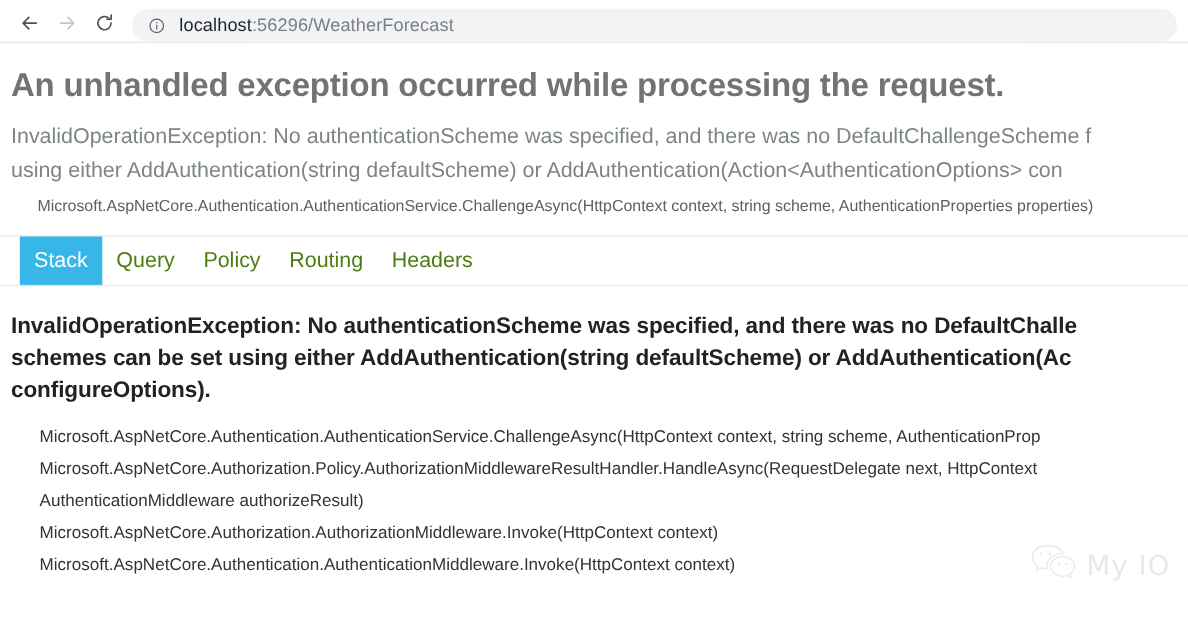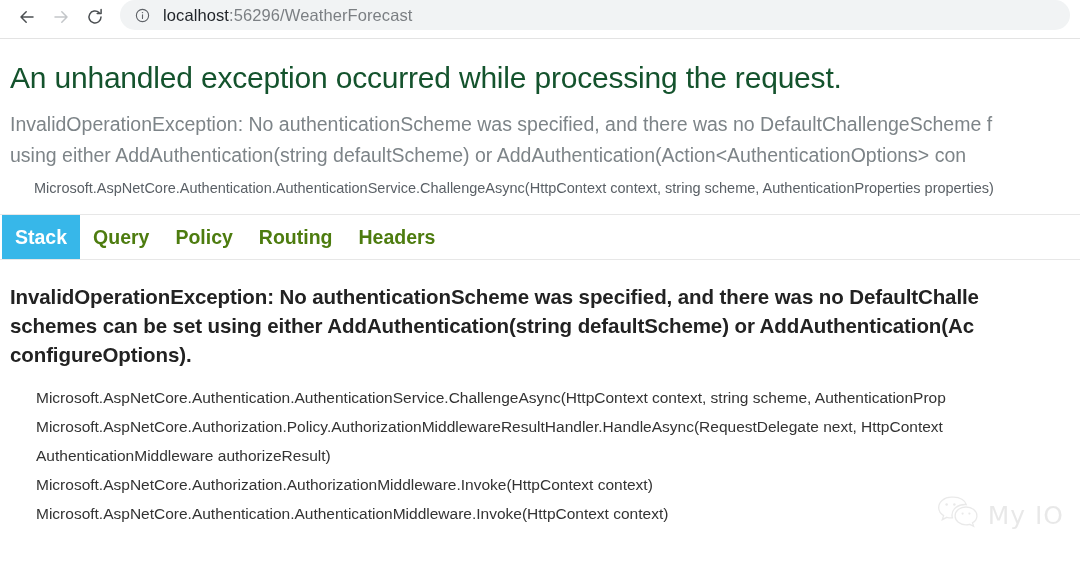--- a/index.html
+++ b/index.html
@@ -9,21 +9,21 @@
     overflow: hidden;
     background: #ffffff;
     font-family: "Liberation Sans", sans-serif;
   }
 
   
   .browser-bar {
     height: 39px;
     background: #ffffff;
     display: flex;
-    align-items: flex-start;
+    align-items: flex-end;
     padding: 0 10px;
     border-bottom: 1px solid #e3e3e3;
   }
   .nav-btn {
     width: 34px;
     height: 34px;
     display: flex;
     align-items: center;
     justify-content: center;
     flex: none;
@@ -56,22 +56,22 @@
   .page {
     position: relative;
     height: 523px;
     overflow: hidden;
     background: #fff;
   }
   .content { padding: 0 10px; }
 
   h1.page-title {
     font-size: 30px;
-    font-weight: normal;
-    color: #14532d;
+    font-weight: bold;
+    color: #737373;
     letter-spacing: -.2px;
     margin-top: 22px;
     white-space: nowrap;
   }
 
   p.exception-summary {
     font-size: 19.5px;
     line-height: 31px;
     color: #7d8488;
     font-weight: 400;
@@ -93,22 +93,21 @@
   .tabs-wrap {
     margin-top: 18px;
     border-top: 1px solid #e7e7e7;
     border-bottom: 1px solid #e7e7e7;
   }
   .tabs {
     display: flex;
     align-items: stretch;
     list-style: none;
     height: 44px;
-    padding-left: 2px;
-    font-weight: bold;
+    padding-left: 18px;
   }
   .tab {
     display: flex;
     align-items: center;
     padding: 0 13px;
     font-size: 19.5px;
     color: #4d7c0f;
     white-space: nowrap;
   }
   .tab.active {

